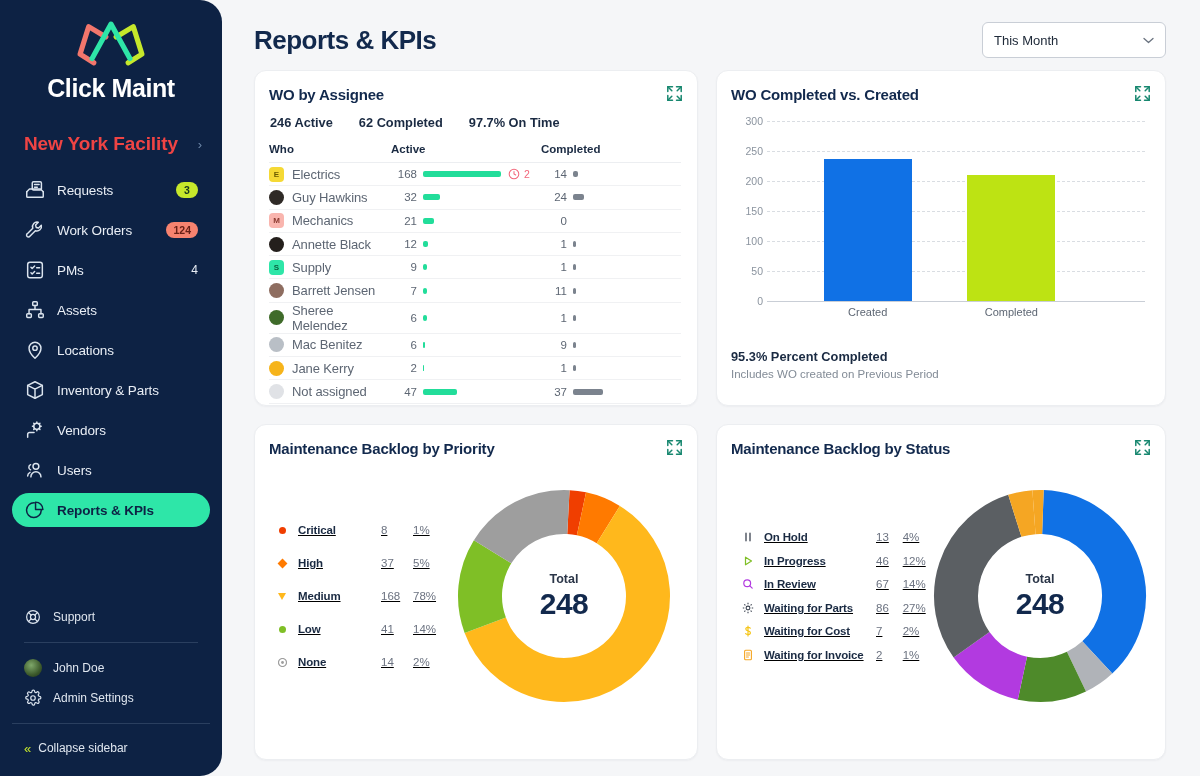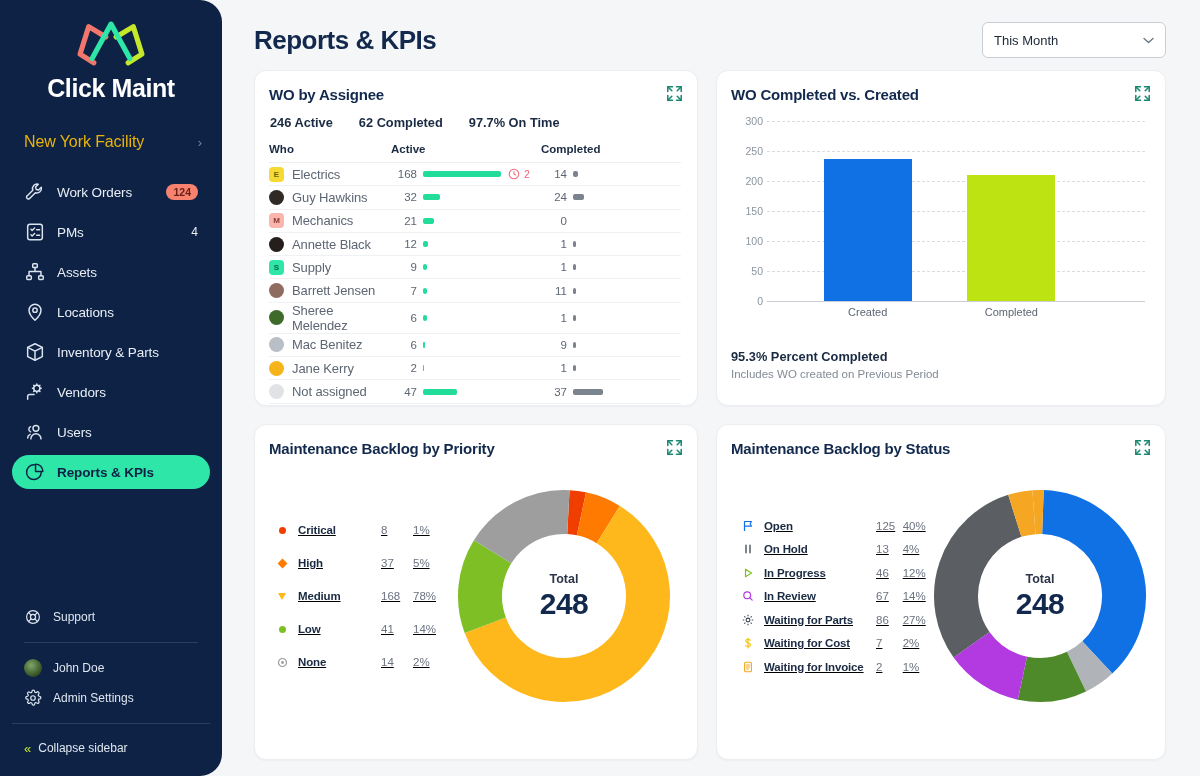--- a/index.html
+++ b/index.html
@@ -25,21 +25,21 @@
   .logo-wrap { text-align: center; padding-top: 4px; }
   .logo-mark { width: 86px; height: 50px; margin: 0 auto; display: block; }
   .logo-text {
     color: #ffffff; font-size: 25px; font-weight: bold;
     letter-spacing: -0.4px; margin-top: 6px;
   }
   .facility {
     display: flex; align-items: center; justify-content: space-between;
     margin: 30px 20px 0 24px;
   }
-  .facility-name { color: #eab308; font-size: 16px; font-weight: normal; letter-spacing: -0.1px; }
+  .facility-name { color: #ef4444; font-size: 19px; font-weight: bold; letter-spacing: -0.1px; }
   .facility-chev { color: #6d87a8; font-size: 13px; line-height: 1; }
 
   .nav { margin-top: 18px; }
   .nav-item {
     display: flex; align-items: center;
     height: 34px; margin: 0 12px; padding: 0 12px;
     border-radius: 18px; cursor: pointer;
     position: relative;
   }
   .nav-item.spaced { margin-top: 6px; }
@@ -166,20 +166,32 @@
       <div class="logo-text">Click Maint</div>
     </div>
 
     <div class="facility">
       <span class="facility-name">New York Facility</span>
       <span class="facility-chev">›</span>
     </div>
 
     <nav class="nav">
 
+      <div class="nav-item">
+        <span class="nav-icon">
+          <svg viewBox="0 0 24 24" fill="none" stroke="#dbe4ee" stroke-width="1.6" stroke-linecap="round" stroke-linejoin="round">
+            <path d="M3 14v5a1 1 0 001 1h16a1 1 0 001-1v-5"></path>
+              <path d="M3 14l3-3h12l3 3"></path>
+            <rect x="9" y="3" width="10" height="9" rx="1.4"></rect>
+              <path d="M11.5 6h5M11.5 9h3"></path>
+          </svg>
+        </span>
+        <span class="nav-label">Requests</span>
+        <span class="badge green">3</span>
+      </div>
 
       <div class="nav-item spaced">
         <span class="nav-icon">
           <svg viewBox="0 0 24 24" fill="none" stroke="#dbe4ee" stroke-width="1.6" stroke-linecap="round" stroke-linejoin="round">
             <path d="M15.5 3.5a5 5 0 00-5.9 6.5L3.6 16a2 2 0 102.8 2.8l6-6a5 5 0 006.5-5.9l-3 3-2.6-.7-.7-2.6 3-3z"></path>
           </svg>
         </span>
         <span class="nav-label">Work Orders</span>
         <span class="badge red">124</span>
       </div>
@@ -662,30 +674,20 @@
         <span class="expand-btn">
           <svg viewBox="0 0 17 17" fill="none" stroke="#17876f" stroke-width="1.5" stroke-linecap="round" stroke-linejoin="round">
             <path d="M6.5 1.8H1.8v4.7M10.5 1.8h4.7v4.7M6.5 15.2H1.8v-4.7M10.5 15.2h4.7v-4.7"></path>
             <path d="M1.8 1.8l4 4M15.2 1.8l-4 4M1.8 15.2l4-4M15.2 15.2l-4-4"></path>
           </svg>
         </span>
         <div class="donut-card-body">
           <div class="legend status" id="legend-status">
               <div class="legend-row">
                 <span class="lg-ico">
-                  <svg width="12" height="12" viewBox="0 0 12 12" fill="none" stroke="#1071e5" stroke-width="1.2" stroke-linejoin="round">
-                    <path d="M2.5 11V1.5h7l-1.4 2.3L9.5 6.2h-7"></path>
-                  </svg>
-                </span>
-                <span class="lg-label">Open</span>
-                <span class="lg-count">125</span>
-                <span class="lg-pct">40%</span>
-              </div>
-              <div class="legend-row">
-                <span class="lg-ico">
                   <svg width="12" height="12" viewBox="0 0 12 12" stroke="#3b4350" stroke-width="1.3" stroke-linecap="round">
                     <path d="M4 2.2v7.6M8 2.2v7.6"></path>
                   </svg>
                 </span>
                 <span class="lg-label">On Hold</span>
                 <span class="lg-count">13</span>
                 <span class="lg-pct">4%</span>
               </div>
               <div class="legend-row">
                 <span class="lg-ico">

